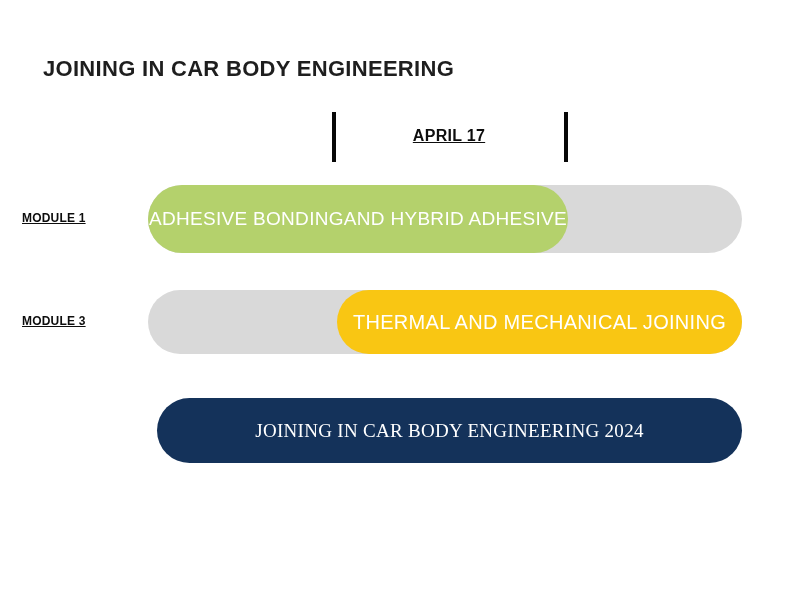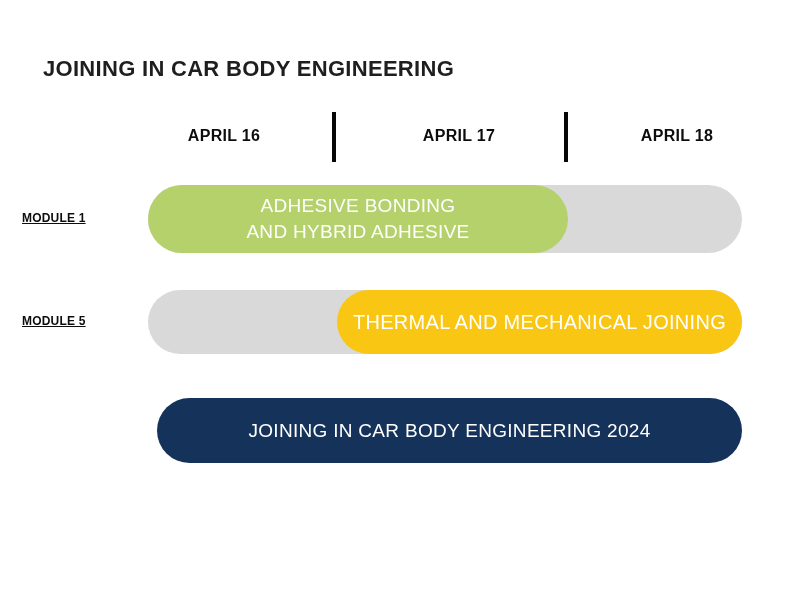--- a/index.html
+++ b/index.html
@@ -33,21 +33,21 @@
     white-space:nowrap;
   }
   .date-label{
     position:absolute;top:127px;width:160px;height:20px;
     text-align:center;
     font-size:16px;font-weight:700;letter-spacing:0.3px;
     color:var(--label-text);
     white-space:nowrap;
   }
   .date-1{left:144px;}
-  .date-2{left:379px;}
+  .date-2{left:369px;text-decoration:underline;}
   .date-3{left:597px;}
   .divider{
     position:absolute;top:112px;width:4px;height:50px;
     background:var(--divider);
   }
   .divider-1{left:332px;}
   .divider-2{left:564px;}
   .row-label{
     position:absolute;left:22px;
     font-size:12px;font-weight:700;letter-spacing:0.2px;
@@ -59,21 +59,21 @@
   .label-m2{top:314px;}
   .label-both{top:423px;}
   .track{
     position:absolute;left:148px;width:594px;
     background:var(--track-gray);
   }
   .track-1{top:185px;height:68px;border-radius:34px;}
   .track-2{top:290px;height:64px;border-radius:32px;}
   .bar{
     position:absolute;top:0;height:100%;
-    display:flex;flex-direction:column;justify-content:center;align-items:center;
+    display:flex;flex-direction:row;justify-content:center;align-items:center;
     color:var(--bar-text);
     white-space:nowrap;
   }
   .bar-green{
     left:0;width:420px;border-radius:34px;
     background:var(--module1-green);
     font-size:19px;line-height:26px;letter-spacing:0.3px;
   }
   .bar-yellow{
     left:189px;width:405px;border-radius:32px;
@@ -81,44 +81,43 @@
     font-size:20px;letter-spacing:0.3px;
   }
   .bar-navy{
     position:absolute;left:157px;top:398px;width:585px;height:65px;
     border-radius:33px;
     background:var(--both-navy);
     display:flex;justify-content:center;align-items:center;
     color:var(--bar-text);
     font-size:19px;letter-spacing:0.3px;
     white-space:nowrap;
+    font-family:Liberation Serif, serif;
   }
 </style>
 </head>
 <body>
 
 <div class="canvas">
 
   <div class="title">JOINING IN CAR BODY ENGINEERING</div>
 
-  <div class="date-label date-1">APRIL 16</div>
   <div class="divider divider-1"></div>
   <div class="date-label date-2">APRIL 17</div>
   <div class="divider divider-2"></div>
-  <div class="date-label date-3">APRIL 18</div>
 
   <div class="row-label label-m1">MODULE 1</div>
   <div class="track track-1">
     <div class="bar bar-green">
       <span>ADHESIVE BONDING</span>
       <span>AND HYBRID ADHESIVE</span>
     </div>
   </div>
 
-  <div class="row-label label-m2">MODULE 5</div>
+  <div class="row-label label-m2">MODULE 3</div>
   <div class="track track-2">
     <div class="bar bar-yellow">
       <span>THERMAL AND MECHANICAL JOINING</span>
     </div>
   </div>
 
   <div class="bar-navy">
     <span>JOINING IN CAR BODY ENGINEERING 2024</span>
   </div>
 

